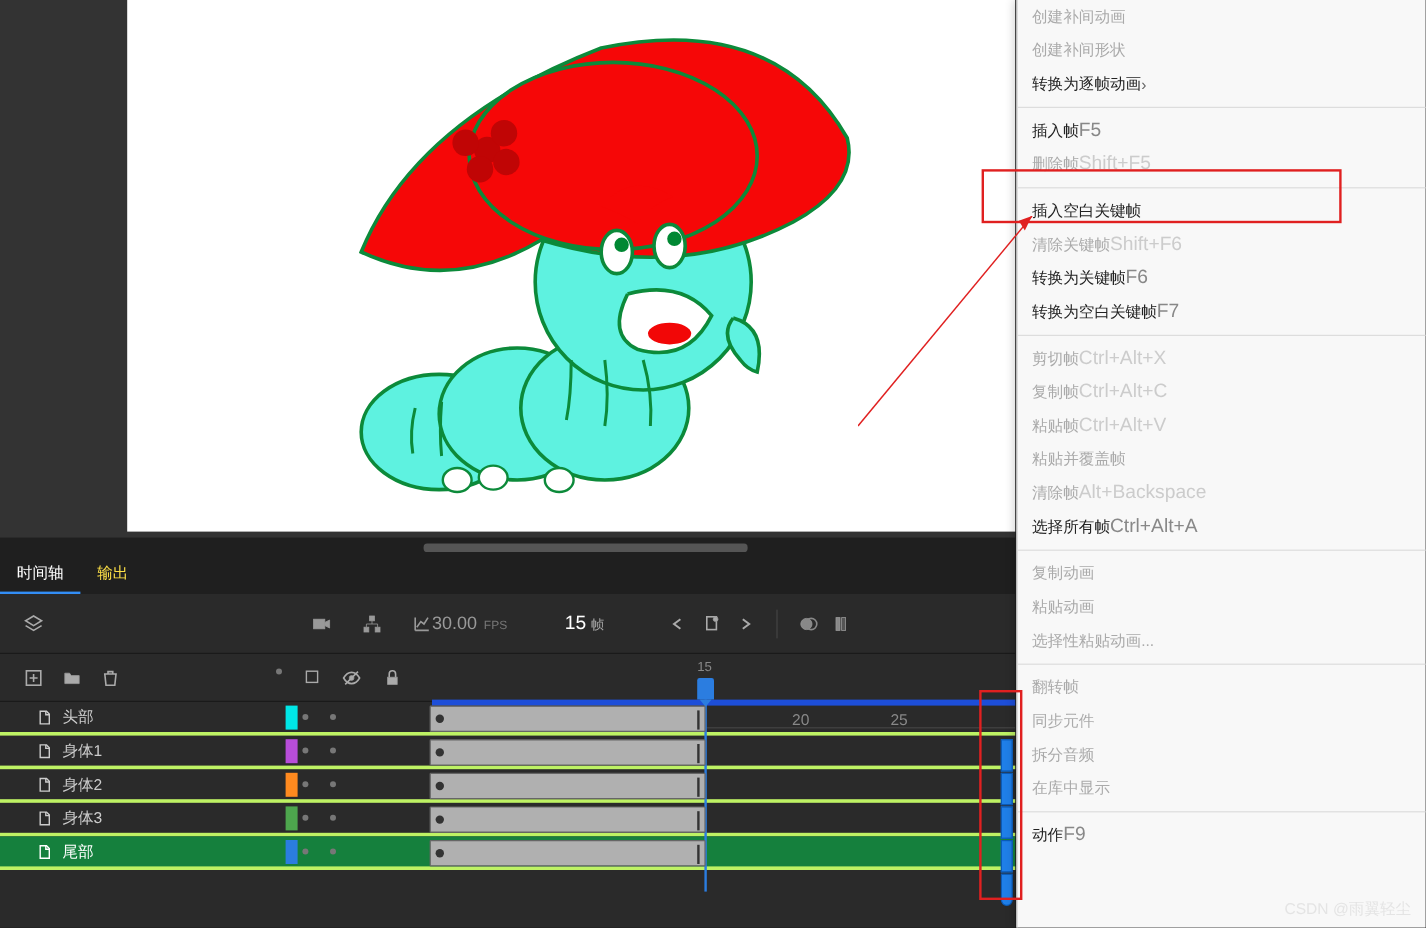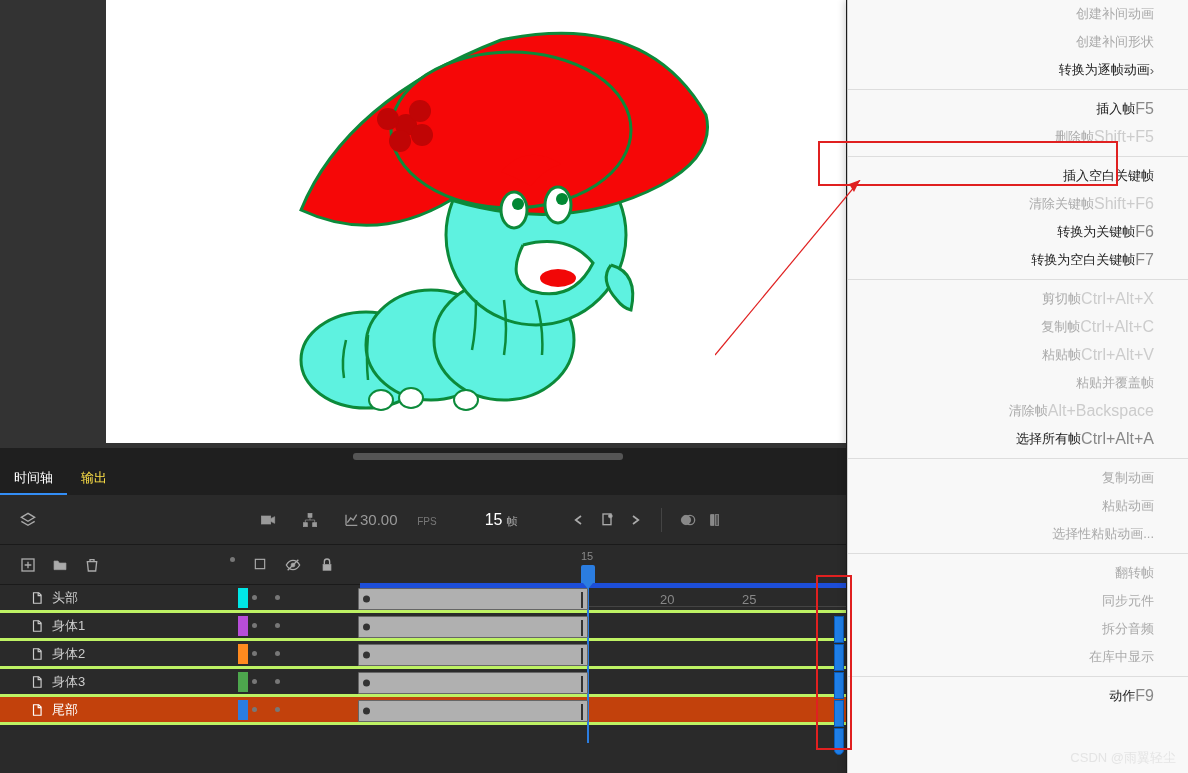--- a/index.html
+++ b/index.html
@@ -9,31 +9,31 @@
 .scrollbar-h{position:absolute;left:353px;bottom:-12px;width:270px;height:7px;background:#555;border-radius:3px}
 .tabs{position:absolute;left:0;top:463px;display:flex;gap:0}
 .tab{padding:6px 14px;color:#fde047;cursor:pointer}
 .tab.active{color:#fff;border-bottom:2px solid #338ef6}
 .timeline-panel{position:absolute;left:0;top:495px;width:846px;height:278px;background:#2a2a2a}
 .toolbar{height:50px;display:flex;align-items:center;padding:0 20px;color:#999;border-bottom:1px solid #1a1a1a}
 .toolbar-left{width:340px;display:flex;align-items:center;gap:26px}
 .toolbar-mid{display:flex;align-items:center;gap:12px}
 .fps-box{color:#777;margin-right:6px}
 .fps-num{color:#999;font-size:15px}
-.fps-lbl{font-size:10px;margin-left:16px}
+.fps-lbl{font-size:10px;margin-left:2px}
 .frame-big{color:#fff;font-size:16px;margin:0 4px}
 .frame-small{font-size:11px;color:#aaa}
 .tb-icon{width:16px;height:16px;fill:#999;stroke:#999;cursor:pointer}
 .sep{width:1px;height:24px;background:#444;margin:0 6px}
 .layer-header{height:40px;display:flex;align-items:center;padding:0 20px;color:#aaa;border-bottom:1px solid #1a1a1a}
 .lh-left{width:200px;display:flex;gap:16px}
 .lh-right{display:flex;gap:18px;margin-left:10px}
 .layers{}
 .layer-row{height:28px;display:flex;align-items:center;border-bottom:3px solid #bef264}
-.layer-row.sel{background:#c2410c}
+.layer-row.sel{background:#15803d}
 .layer-name-col{width:220px;display:flex;align-items:center;padding-left:30px;color:#ccc;gap:8px}
 .layer-row.sel .layer-name-col{color:#fff}
 .layer-icon{width:14px;height:14px;fill:#999}
 .layer-row.sel .layer-icon{fill:#ddd}
 .color-chip{width:10px;height:20px;margin-left:10px}
 .dots-col{width:110px;display:flex;align-items:center;justify-content:flex-start;gap:18px;padding-left:4px}
 .dot{width:5px;height:5px;background:#777;border-radius:50%}
 .track-col{flex:1;height:100%;position:relative}
 .track{position:absolute;left:0;top:3px;height:22px;background:#b0b0b0;border:1px solid #666;border-radius:1px}
 .kf-start{position:absolute;left:4px;top:50%;transform:translateY(-50%);width:7px;height:7px;background:#333;border-radius:50%}
@@ -45,21 +45,21 @@
 .ph-head:after{content:'';position:absolute;left:2px;bottom:-6px;border-left:5px solid transparent;border-right:5px solid transparent;border-top:6px solid #2b7de0}
 .ph-line{position:absolute;left:6px;top:18px;width:2px;height:160px;background:#2b7de0}
 .ph-num{position:absolute;top:-15px;left:0;color:#888;font-size:11px}
 .blue-bars{position:absolute;right:2px;top:121px}
 .blue-bar{width:10px;height:27px;background:#1f7fe8;margin-bottom:1px;border:1px solid #0a5bb8}
 .blue-bar.last{border-radius:0 0 5px 5px}
 .red-box-menu{position:absolute;border:2px solid #e02020;left:818px;top:141px;width:300px;height:45px;pointer-events:none;z-index:5}
 .red-box-bars{position:absolute;border:2px solid #e02020;left:816px;top:575px;width:36px;height:175px;pointer-events:none;z-index:5}
 .arrow-line{position:absolute;left:715px;top:180px;width:150px;height:180px;pointer-events:none;z-index:4}
 .context-menu{position:absolute;left:847px;top:0;width:341px;height:773px;background:#f8f8f8;border-left:1px solid #ccc;box-shadow:-2px 0 8px rgba(0,0,0,.2)}
-.menu-item{height:28px;display:flex;align-items:center;justify-content:flex-end;padding:0 34px;color:#222;cursor:pointer}
+.menu-item{height:28px;display:flex;align-items:center;justify-content:flex-start;padding:0 12px;color:#222;cursor:pointer}
 .menu-item.disabled{color:#aaa;cursor:default}
 .menu-item.highlight{background:#0a64c8;color:#fff}
 .menu-item .shortcut{color:#888;font-size:16px}
 .menu-item.disabled .shortcut{color:#ccc}
 .menu-item .sub{color:#666}
 .menu-sep{height:1px;background:#ddd;margin:5px 0}
 .watermark{position:absolute;right:12px;bottom:6px;color:rgba(220,220,220,.7);font-size:13px;z-index:20}
 </style>
 </head>
 <body>

